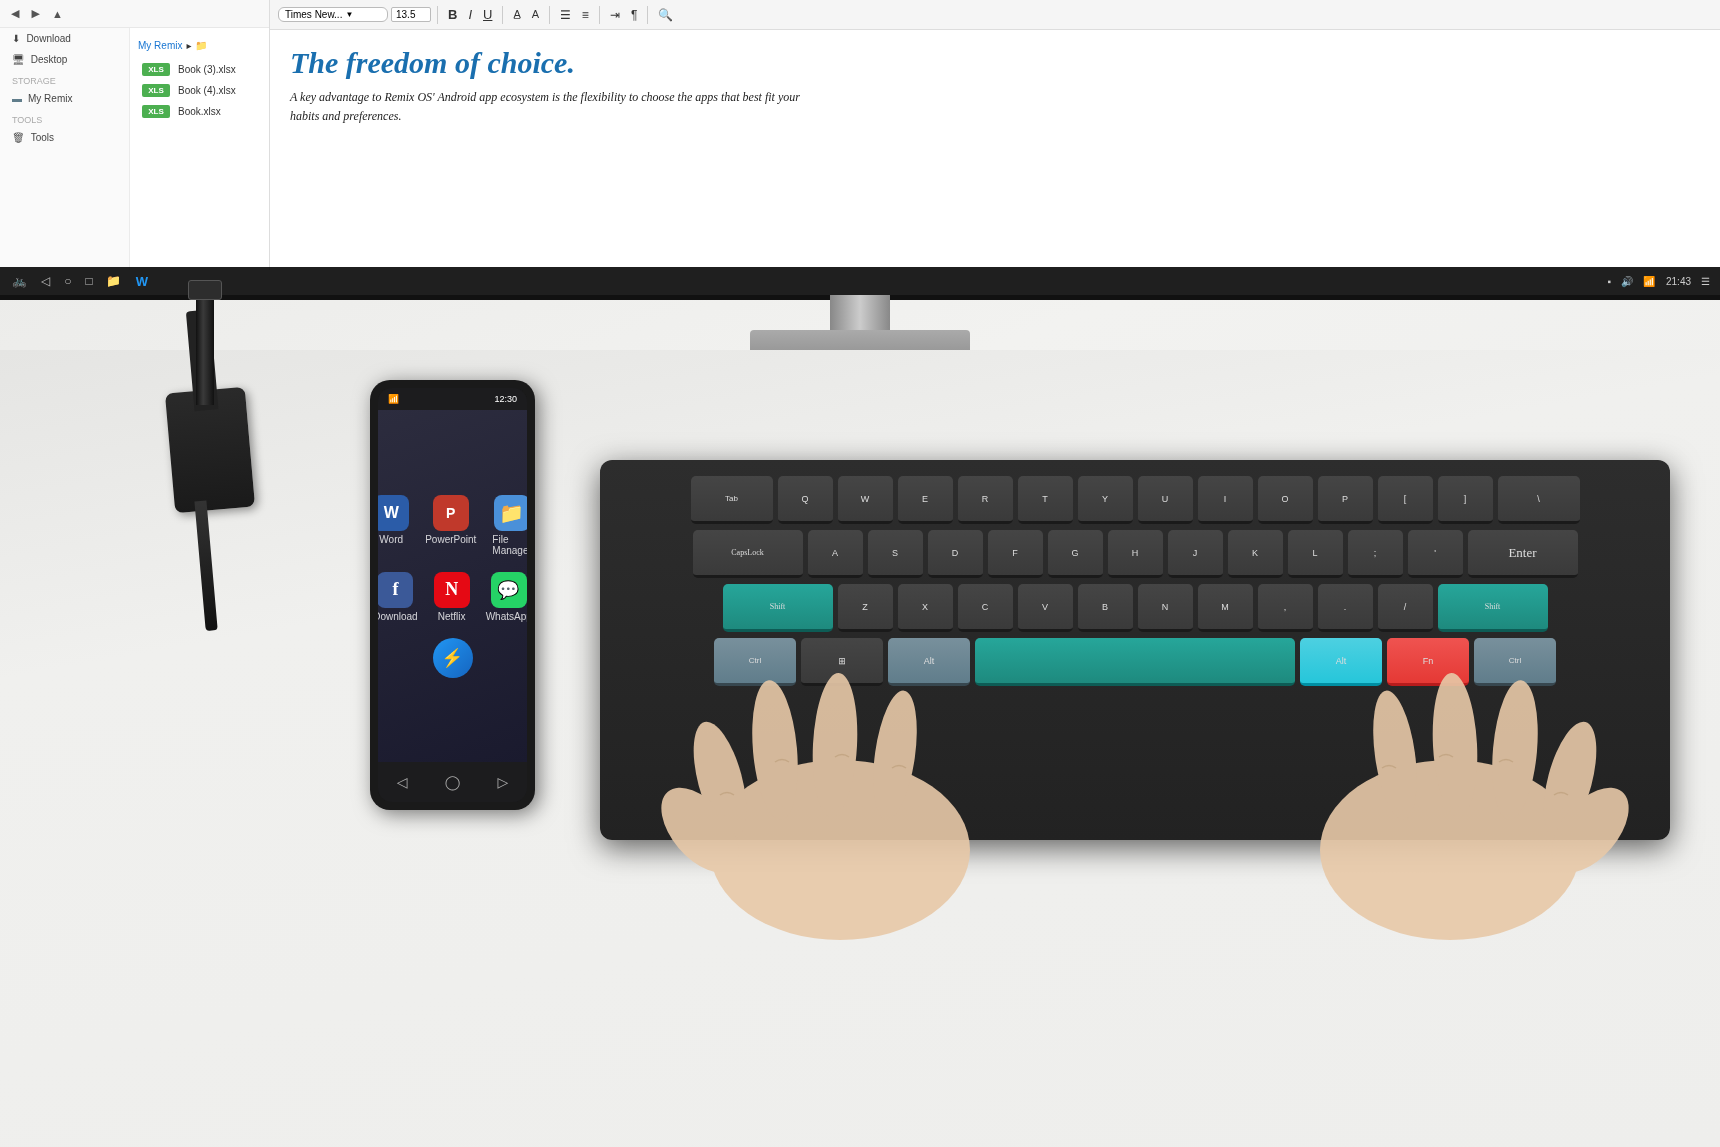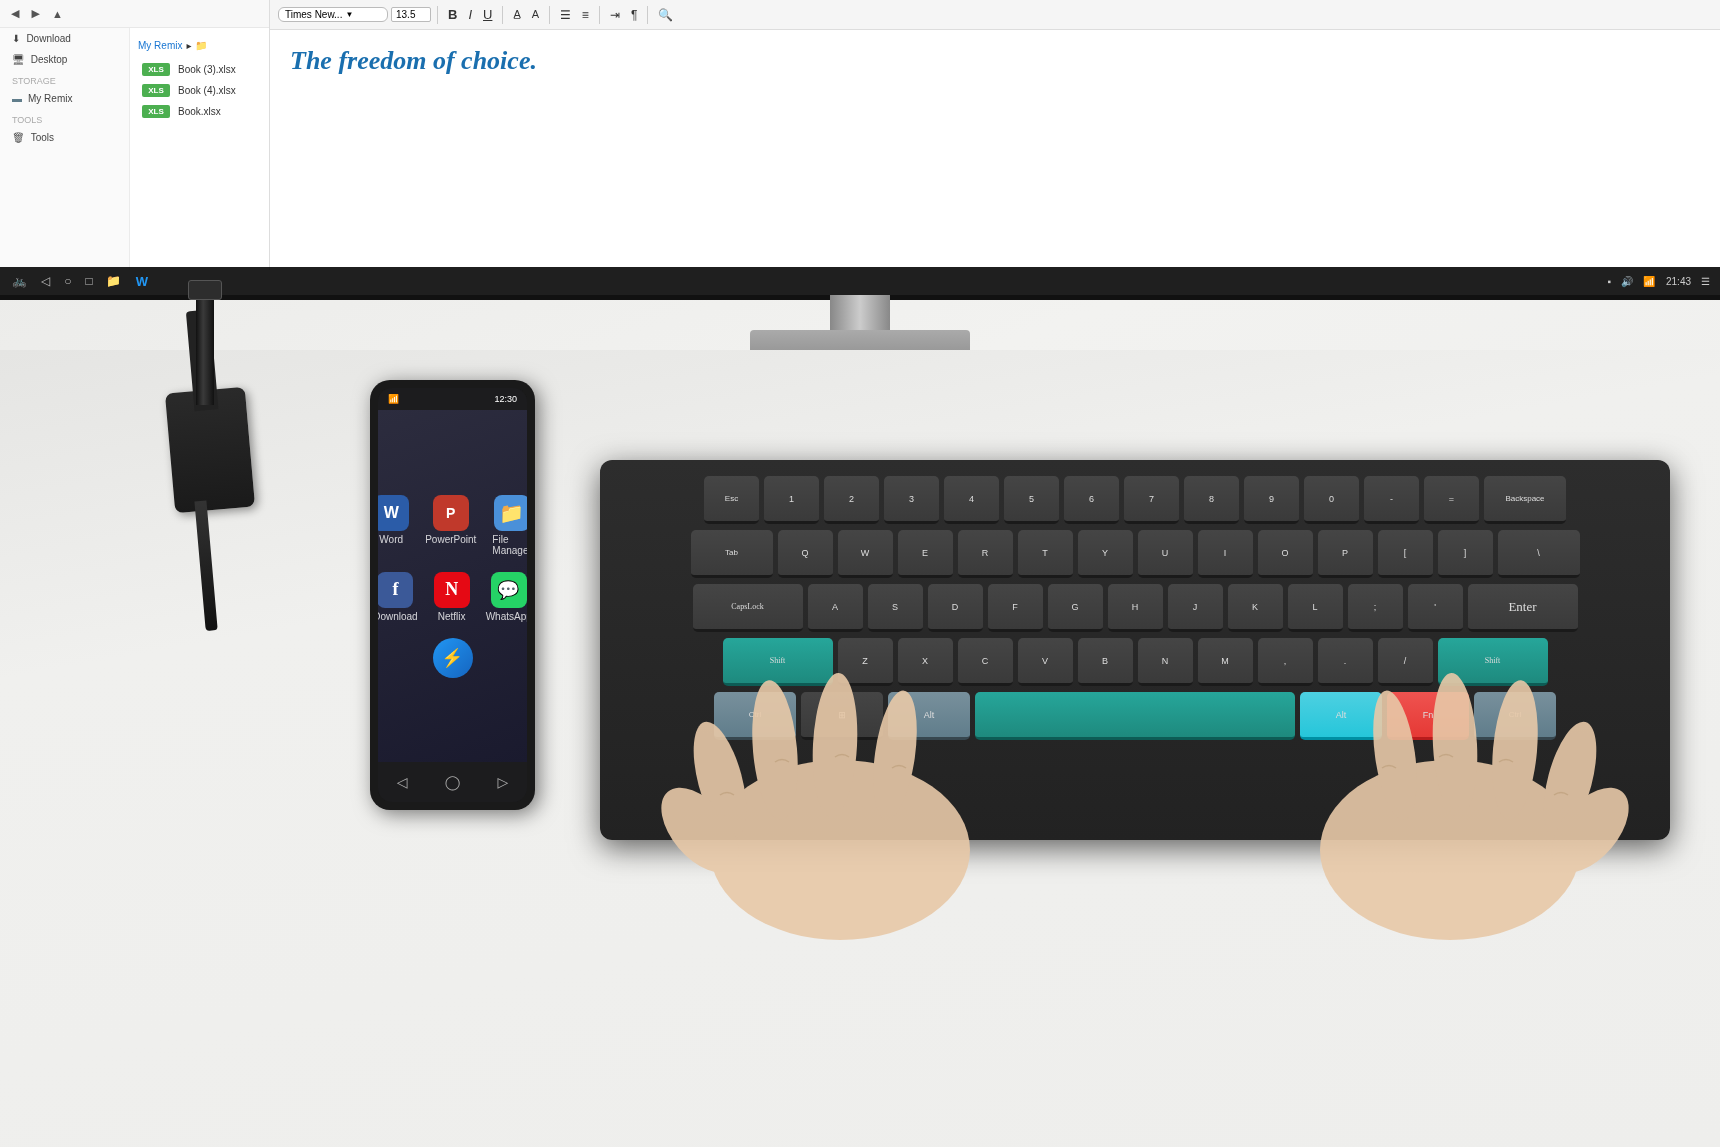--- a/index.html
+++ b/index.html
@@ -484,21 +484,21 @@
       left: 55%;
       top: 8px;
       width: 40px;
       height: 30px;
       background: #333;
       border-radius: 2px;
       opacity: 0.8;
     }
 
     .doc-freedom-title {
-      font-size: 26px;
+      font-size: 30px;
       color: #1a6faf;
       font-style: italic;
       font-weight: bold;
       font-family: Georgia, 'Times New Roman', serif;
       margin-bottom: 8px;
     }
 
     .doc-freedom-body {
       font-size: 12px;
       color: #222;
@@ -677,20 +677,21 @@
           <span class="tb-btn" style="font-size:12px;">⇥</span>
           <span class="tb-btn" style="font-size:12px;">¶</span>
           <div class="tb-divider"></div>
           <span class="tb-btn" style="font-size:12px;">🔍</span>
         </div>
         <div class="wp-doc">
 
 
           <div class="doc-freedom-title">The freedom of choice.</div>
 
+          <div class="doc-freedom-body">A key advantage to Remix OS' Android app ecosystem is the flexibility to choose the apps that best fit your habits and preferences.</div>
         </div>
       </div>
 
     </div>
 
     <div class="os-taskbar">
       <div class="tb-left-icons">
         <span class="tb-icon">🚲</span>
         <span class="tb-icon">◁</span>
         <span class="tb-icon">○</span>
@@ -783,36 +784,20 @@
     <div class="phone-nav-bar">
       <span>◁</span>
       <span>◯</span>
       <span>▷</span>
     </div>
   </div>
 </div>
 
 <div class="keyboard">
 
-  <div class="key-row">
-    <div class="key" style="font-size:8px;">Esc</div>
-    <div class="key">1</div>
-    <div class="key">2</div>
-    <div class="key">3</div>
-    <div class="key">4</div>
-    <div class="key">5</div>
-    <div class="key">6</div>
-    <div class="key">7</div>
-    <div class="key">8</div>
-    <div class="key">9</div>
-    <div class="key">0</div>
-    <div class="key">-</div>
-    <div class="key">=</div>
-    <div class="key wide" style="font-size:8px;">Backspace</div>
-  </div>
 
   <div class="key-row">
     <div class="key wide" style="font-size:8px;">Tab</div>
     <div class="key">Q</div>
     <div class="key">W</div>
     <div class="key">E</div>
     <div class="key">R</div>
     <div class="key">T</div>
     <div class="key">Y</div>
     <div class="key">U</div>

